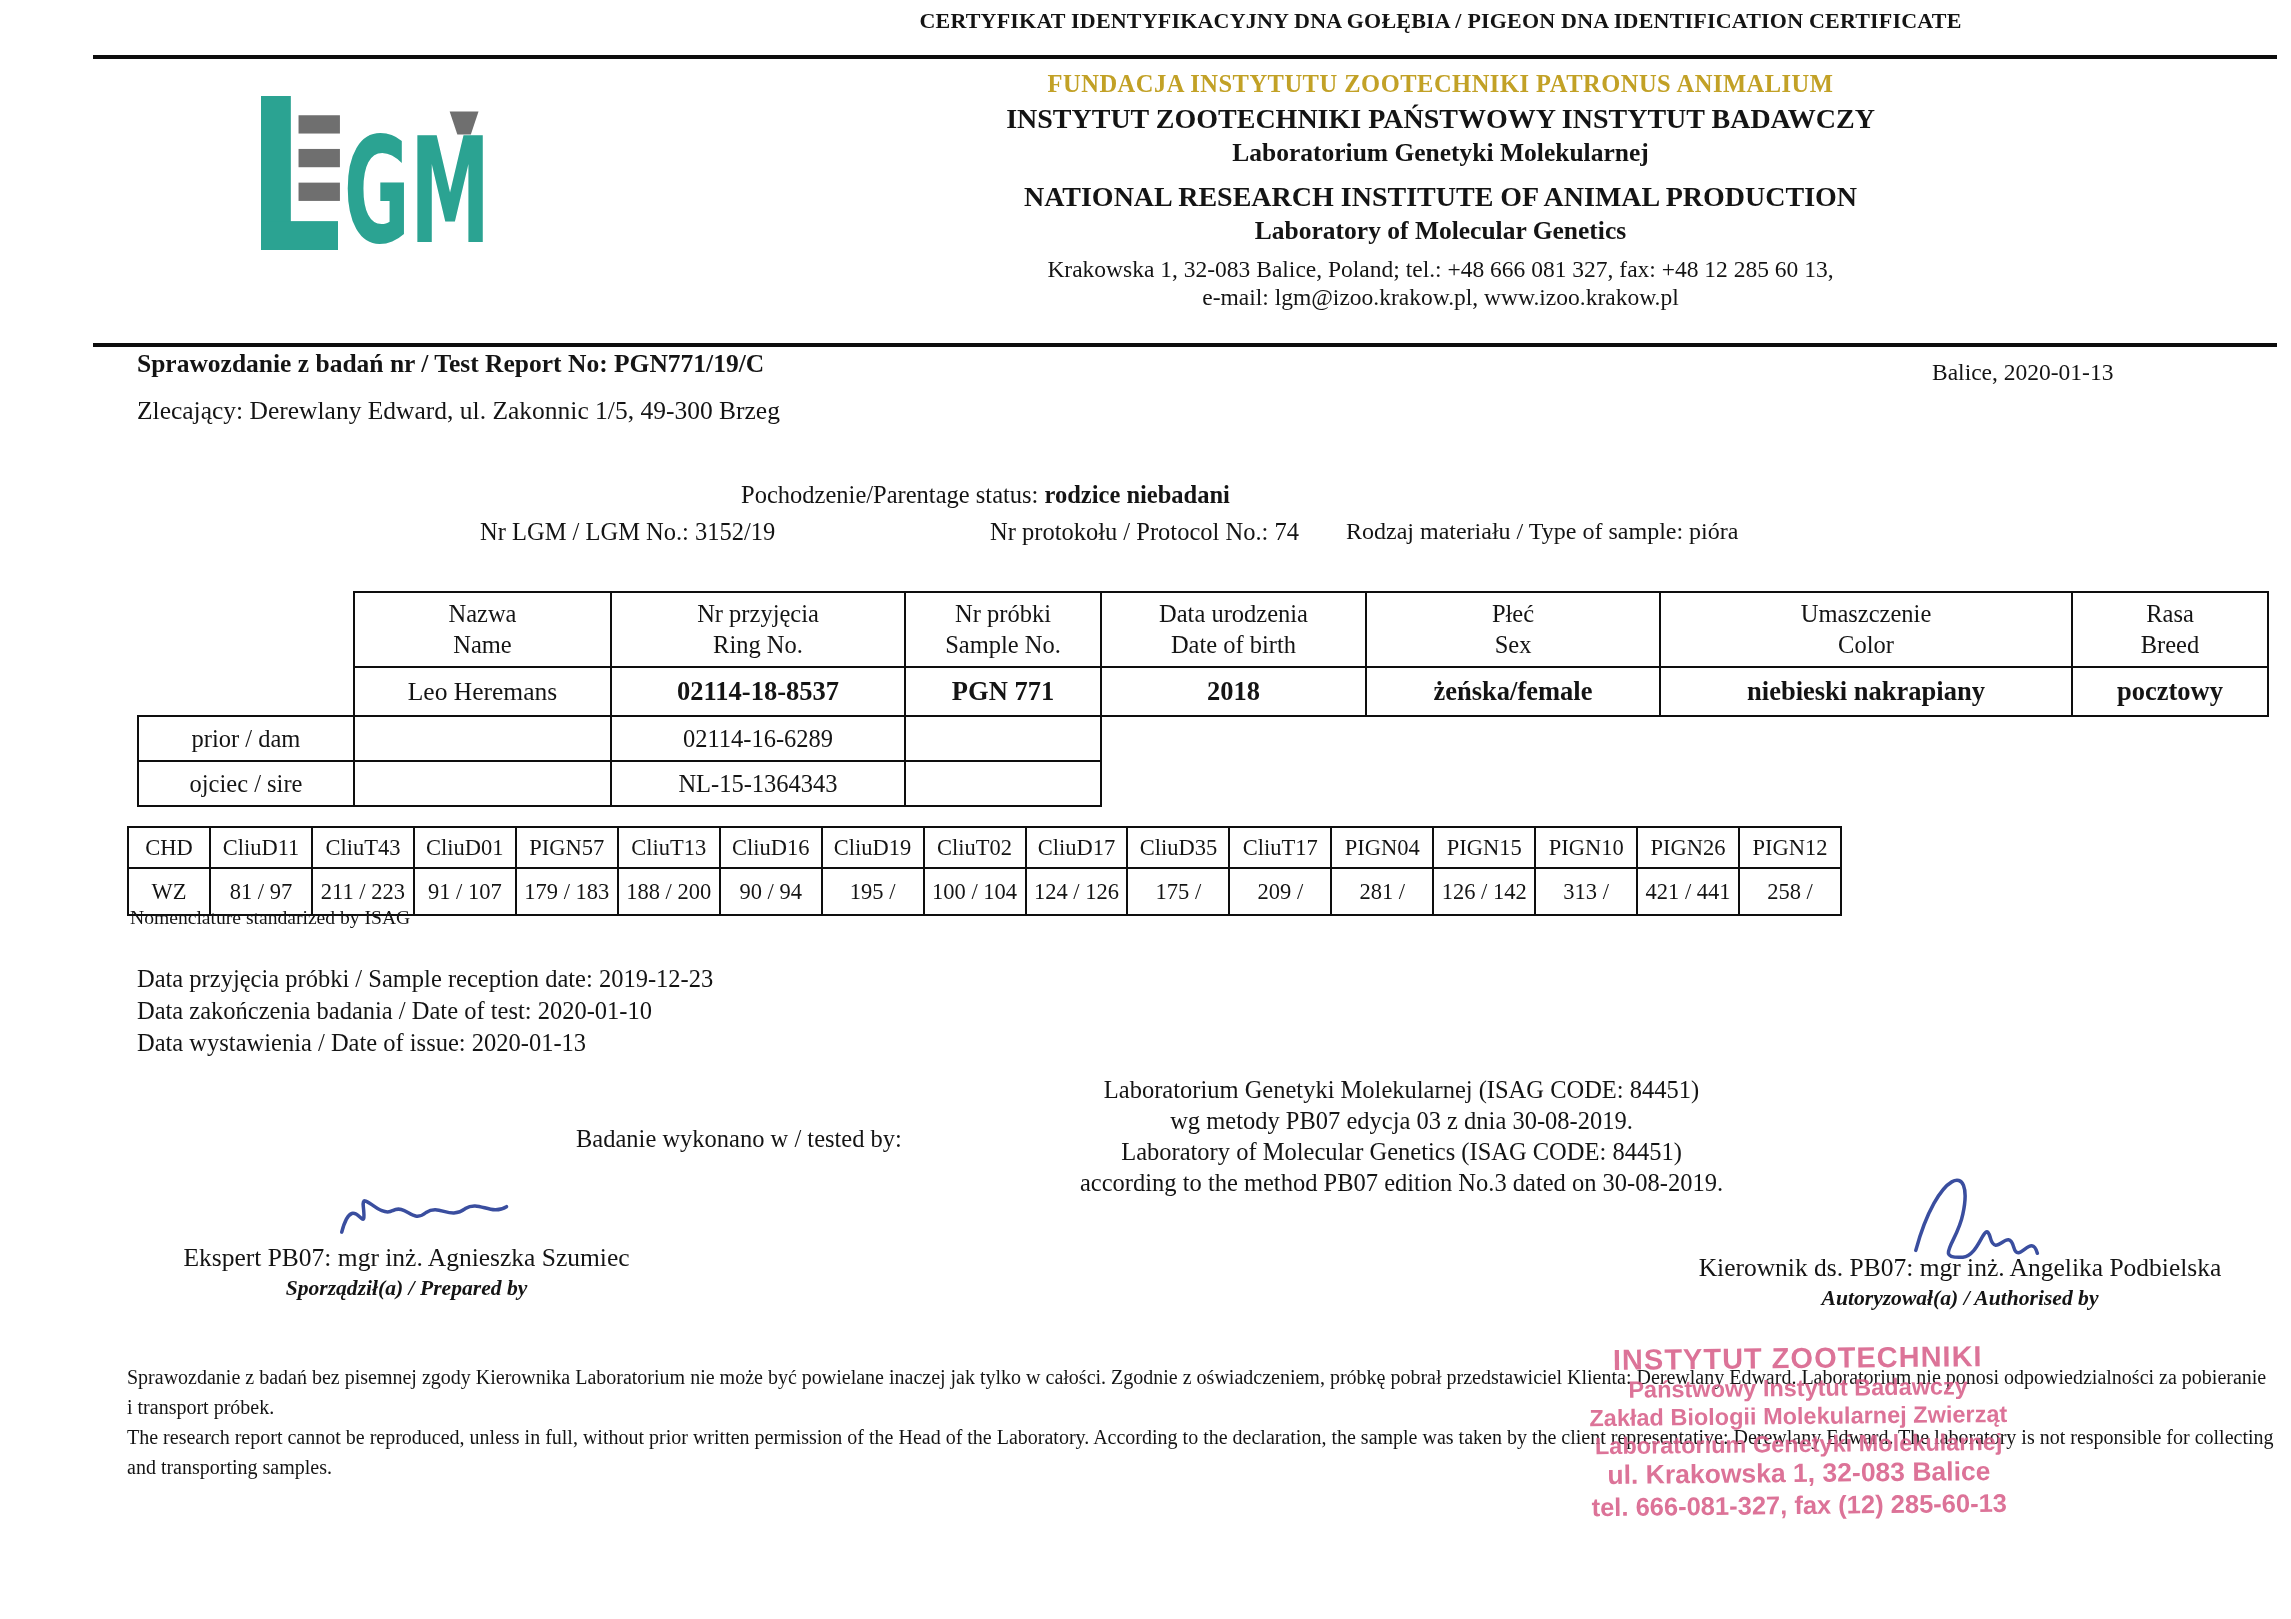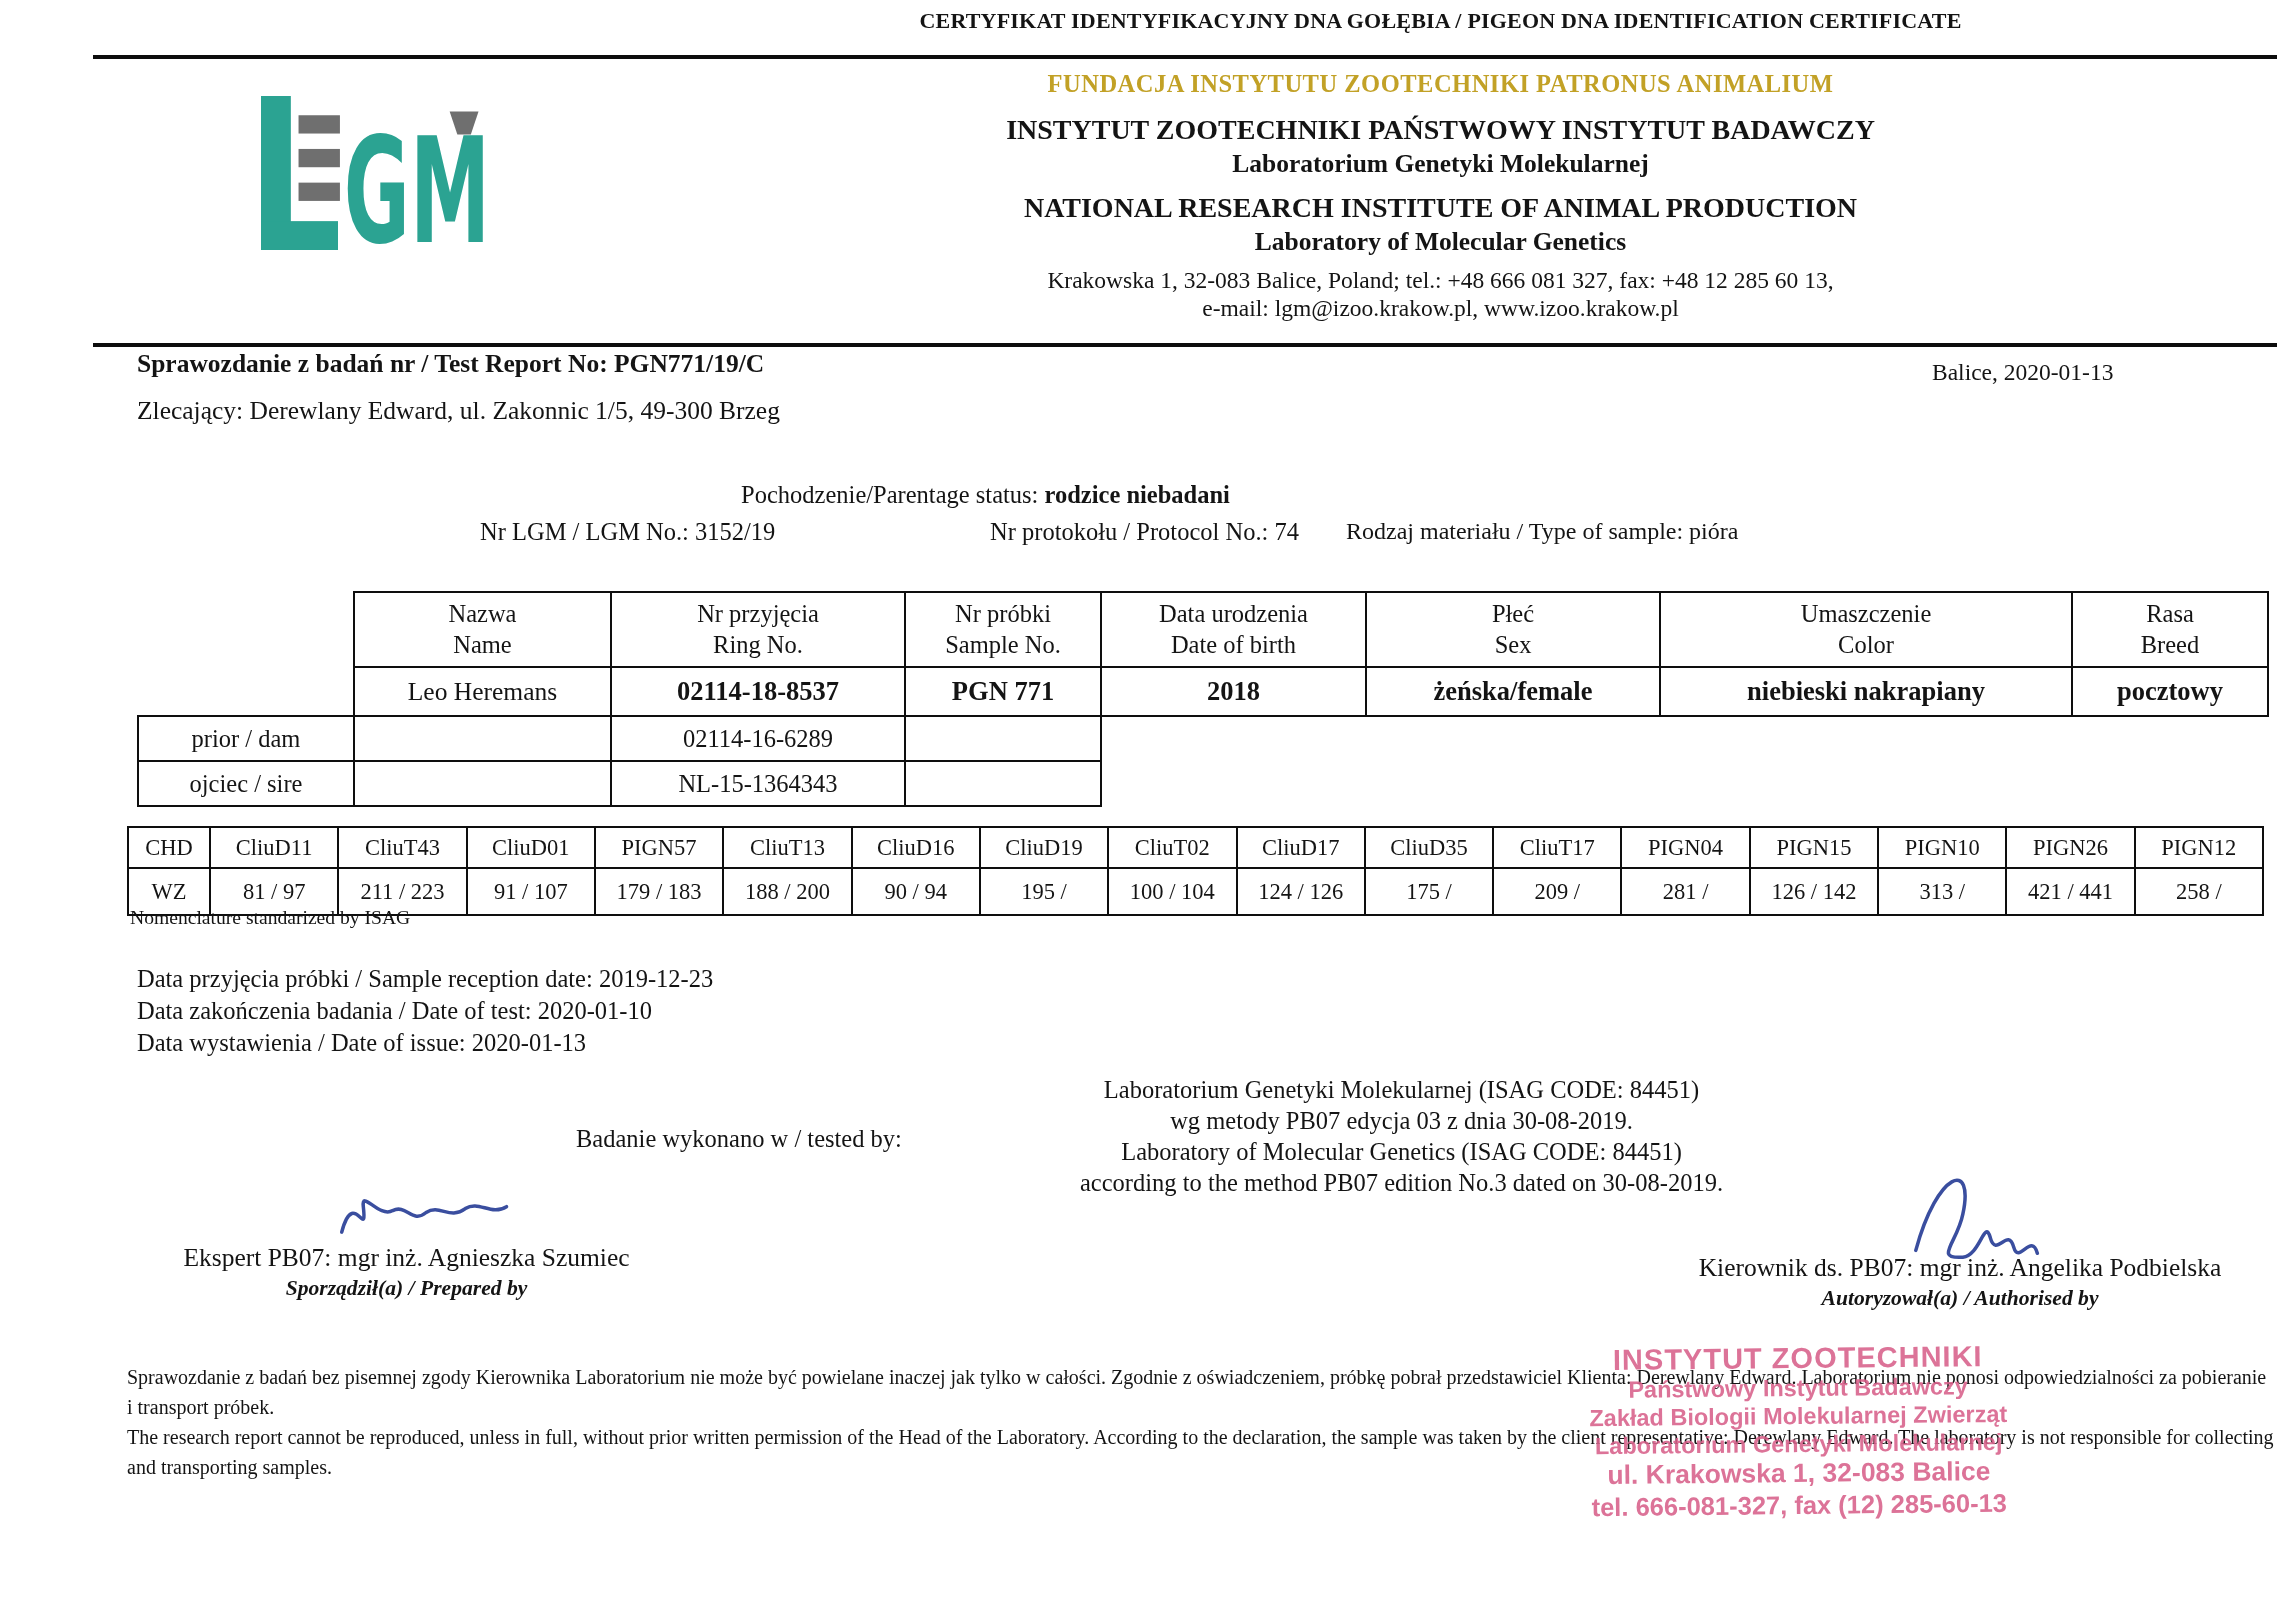--- a/index.html
+++ b/index.html
@@ -8,21 +8,21 @@
   }
   html,body{margin:0;padding:0;background:#e8e8e8;}
   .page{
     position:relative; width:2292px; height:1619px; background:#ffffff;
     font-family:"Liberation Serif", serif; color:var(--ink); overflow:hidden;
   }
   .abs{position:absolute;}
   .rule{position:absolute; height:3.9px; background:#0d0d0d;}
   .title{left:627px; top:7.8px; width:1627px; text-align:center; font-size:22px; font-weight:bold; letter-spacing:0.2px;}
   .orghead{left:686px; top:71px; width:1509px; text-align:center; line-height:1.1;}
-  .org-foundation{color:var(--gold); font-weight:bold; font-size:24.5px; margin-bottom:17px; letter-spacing:0.5px;}
+  .org-foundation{color:var(--gold); font-weight:bold; font-size:24.5px; margin-bottom:6px; letter-spacing:0.5px;}
   .org-inst{font-weight:bold; font-size:28px;}
   .org-lab{font-weight:bold; font-size:25.5px; margin-top:3.9px;}
   .org-inst.en{margin-top:15.7px;}
   .org-addr{font-size:23.5px; margin-top:11.8px; font-weight:normal;}
   .org-mail{font-size:23.5px; margin-top:2px;}
   .report-no{left:137px; top:349px; font-size:25.5px; font-weight:bold;}
   .place-date{left:1932px; top:359px; font-size:23.5px;}
   .client{left:137px; top:396px; font-size:25.5px;}
   .parentage{left:608px; top:447px; width:755px; text-align:center; font-size:24.5px;margin-top:34px;}
   .parentage b{font-weight:bold;}
@@ -33,21 +33,21 @@
   table{border-collapse:collapse; table-layout:fixed;}
   .ptable{left:137px; top:591px;}
   .ptable td,.ptable th{border:2.9px solid #0e0e0e; text-align:center; vertical-align:middle; padding:2px 5.9px; font-weight:normal;margin-left:12px;}
   .ptable .g{border:none; background:transparent;}
   .ptable th{font-size:24.5px; line-height:1.25; height:69px;}
   .ptable .vrow td{font-size:25.5px; height:43px;}
   .ptable .vrow .bv{font-weight:bold; font-size:26.5px;}
   .ptable .prow td{font-size:24.5px; height:39px;}
   .ptable .rowlab{font-size:24.5px;}
 
-  .mtable{left:127px; top:826px; width:2137px;}
+  .mtable{left:127px; top:826px; width:1715px;}
   .mtable td,.mtable th{border:2.9px solid #0e0e0e; text-align:center; vertical-align:middle; font-weight:normal; padding:1px 2px;}
   .mtable th{font-size:22.5px; height:37px;}
   .mtable td{font-size:22.5px; height:43px;}
   .isag-note{left:130px; top:907px; font-size:19.6px;}
 
   .dates{left:137px; top:963px; font-size:24.5px; line-height:32px;}
   .tested-label{left:576px; top:1125px; font-size:24.5px;}
   .tested-lines{left:980px; top:1074px; width:843px; text-align:center; font-size:24.5px; line-height:31px;}
 
   .sig-block{text-align:center;}

